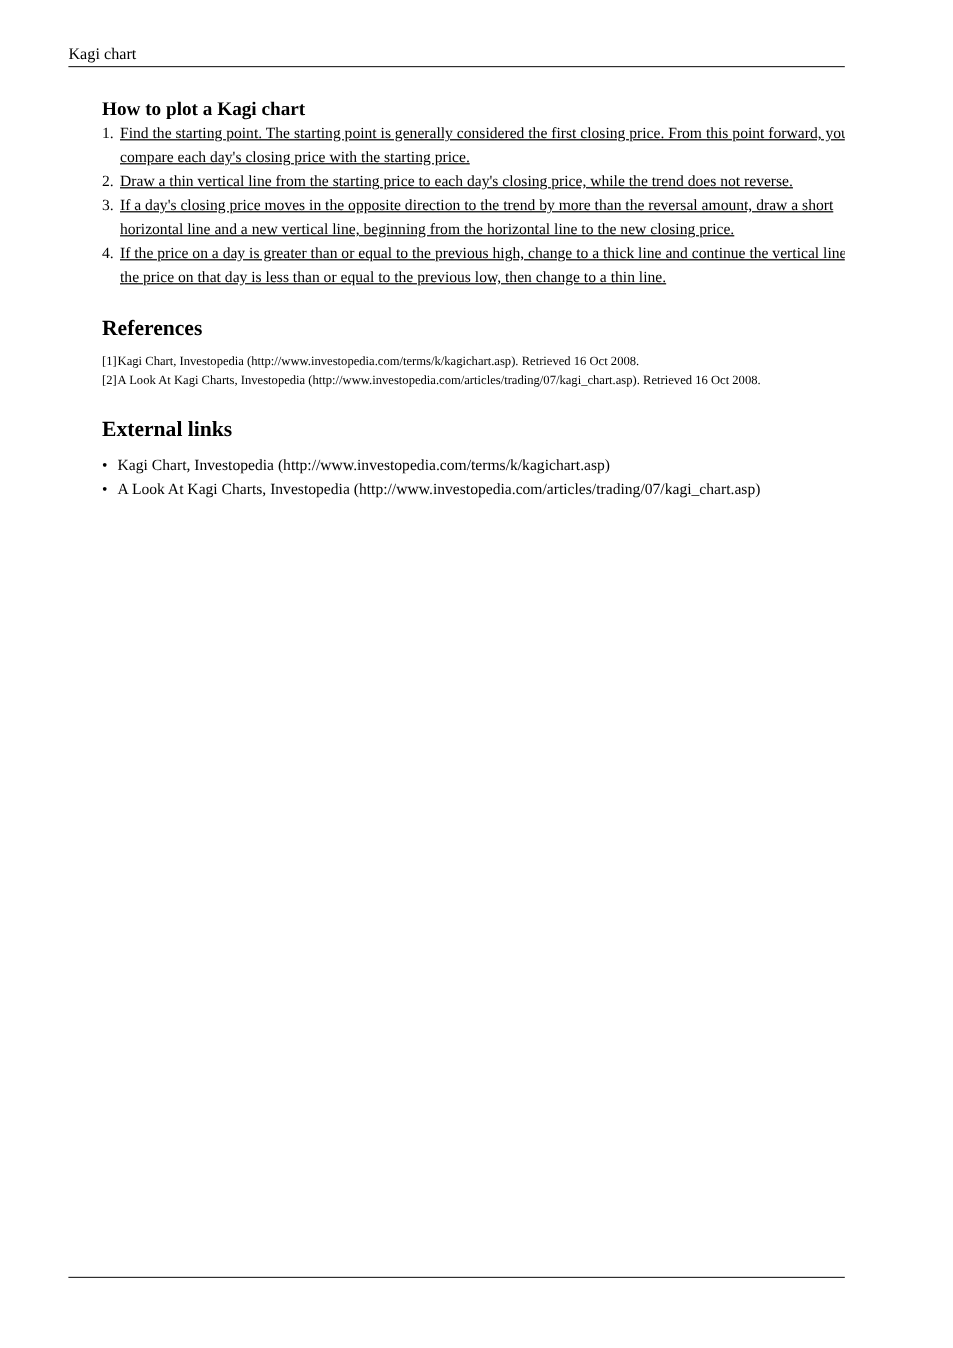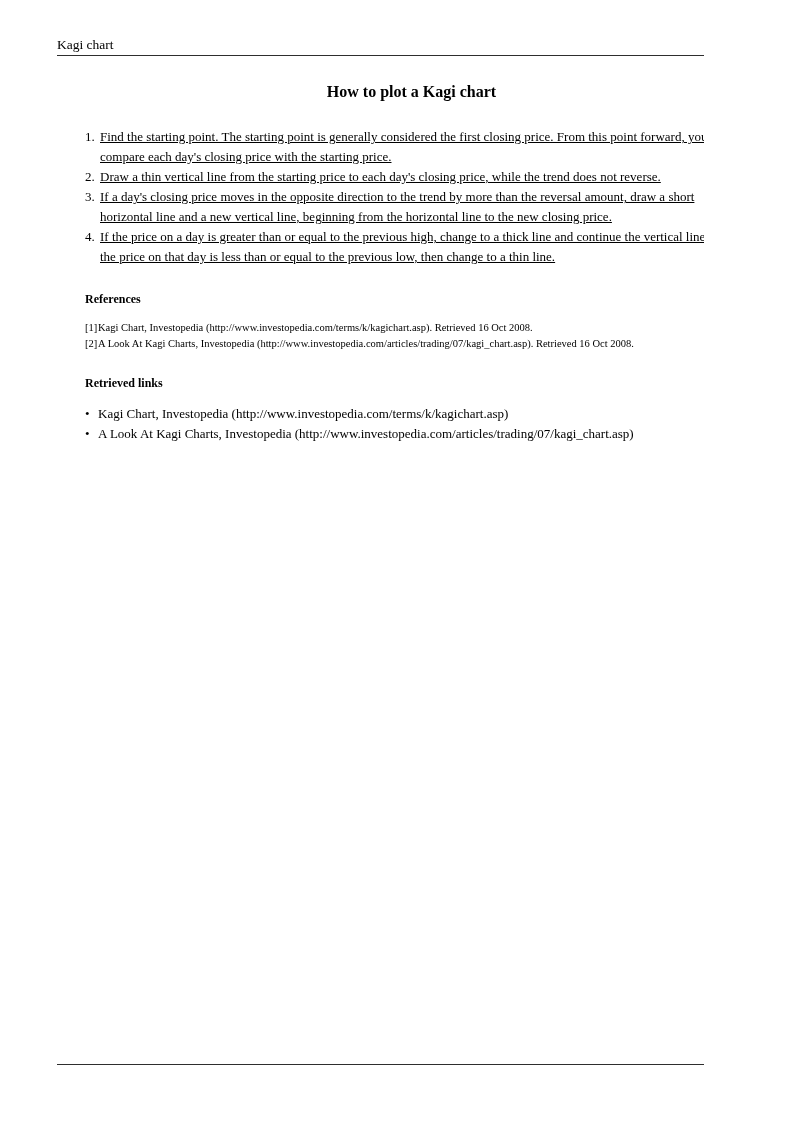--- a/index.html
+++ b/index.html
@@ -25,39 +25,38 @@
     padding-top: 37px;
     padding-bottom: 2px;
     border-bottom: 1.5px solid #2e2e2e;
     font-size: 13.5px;
     line-height: 16px;
   }
   .body-content { margin-left: 28px; }
   .howto-heading {
     font-size: 16px;
     font-weight: bold;
-    margin: 26px 0 26px 0;
+    margin: 26px 0 0 0;
     line-height: 19px;
-    text-align: center;
   }
   .howto-list { margin: 0; padding: 0; list-style: none; font-size: 13px; }
   .howto-item { display: flex; }
   .howto-item .marker {
     flex: none;
     width: 15px;
     line-height: 20px;
   }
   .howto-item .item-text {
     flex: none;
     width: 638px;
     line-height: 20px;
     text-decoration: underline;
   }
   .section-heading {
-    font-size: 12px;
+    font-size: 18px;
     font-weight: bold;
     margin: 21px 0 10px 0;
     line-height: 22px;
   }
   .ref-list { margin: 0; padding: 0; font-size: 10.5px; }
   .ref-item { display: flex; line-height: 15.5px; }
   .ref-item .marker { flex: none; width: 13px; }
   .ref-item .item-text { flex: 1; }
   .ext-list { margin: 0; padding: 0; list-style: none; font-size: 13px; }
   .ext-item { display: flex; line-height: 19.5px; }
@@ -111,21 +110,21 @@
         <div class="ref-item">
           <span class="marker">[1]</span>
           <span class="item-text">Kagi Chart, Investopedia (http://www.investopedia.com/terms/k/kagichart.asp). Retrieved 16 Oct 2008.</span>
         </div>
         <div class="ref-item">
           <span class="marker">[2]</span>
           <span class="item-text">A Look At Kagi Charts, Investopedia (http://www.investopedia.com/articles/trading/07/kagi_chart.asp). Retrieved 16 Oct 2008.</span>
         </div>
       </div>
 
-      <div class="section-heading">Retrieved links</div>
+      <div class="section-heading">External links</div>
 
       <ul class="ext-list">
         <li class="ext-item">
           <span class="marker">•</span>
           <span class="item-text">Kagi Chart, Investopedia (http://www.investopedia.com/terms/k/kagichart.asp)</span>
         </li>
         <li class="ext-item">
           <span class="marker">•</span>
           <span class="item-text">A Look At Kagi Charts, Investopedia (http://www.investopedia.com/articles/trading/07/kagi_chart.asp)</span>
         </li>

